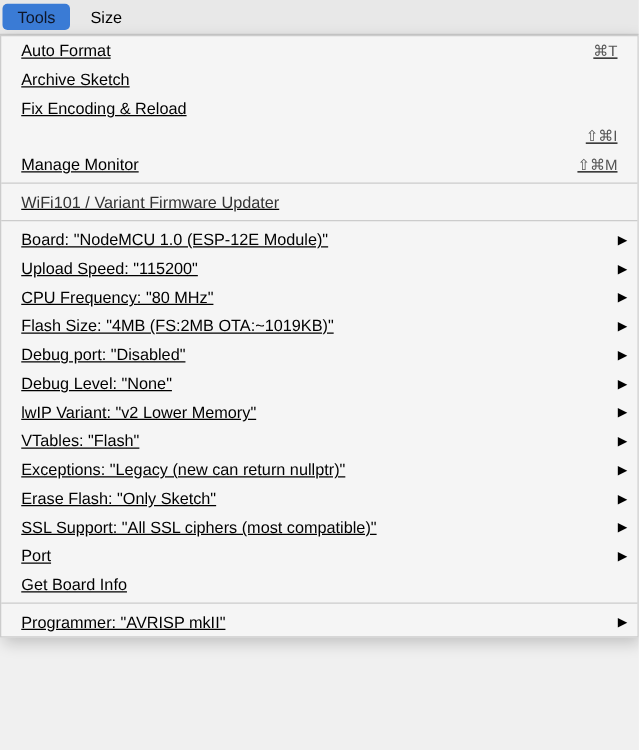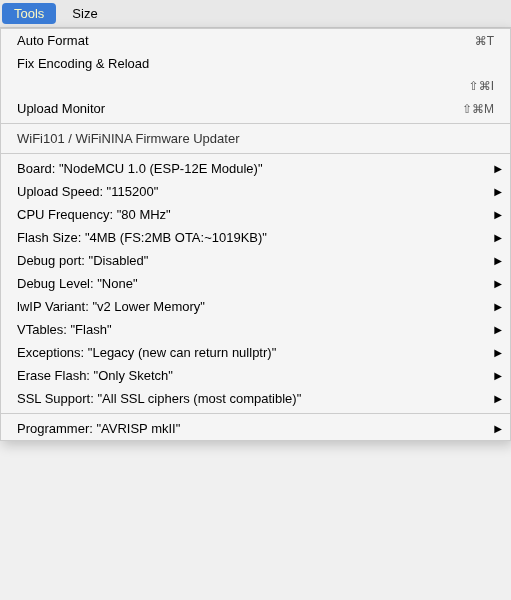--- a/index.html
+++ b/index.html
@@ -26,28 +26,29 @@
 
     .menu-bar-item {
       padding: 3px 12px;
       cursor: default;
       border-radius: 4px;
       margin: 1px 2px;
     }
 
     .menu-bar-item.active {
       background: #3a7bd5;
-      color: #fef9c3;
+      color: #0f172a;
     }
 
     .menu-container {
       background: #f5f5f5;
       border: 1px solid #ccc;
       box-shadow: 2px 4px 12px rgba(0,0,0,0.2);
       margin: 0;
+      text-decoration: underline;
     }
 
     .menu-item {
       display: flex;
       align-items: center;
       justify-content: space-between;
       padding: 4px 16px 4px 16px;
       cursor: default;
       min-height: 22px;
       position: relative;
@@ -91,31 +92,34 @@
     <div class="menu-bar-item">Size</div>
   </div>
 
 <div class="menu-container">
 
 <div class="menu-item">
       <span>Auto Format</span>
       <span class="shortcut shortcut-symbol">⌘T</span>
     </div>
     <div class="menu-item">
+      <span>Archive Sketch</span>
+    </div>
+    <div class="menu-item">
       <span>Fix Encoding &amp; Reload</span>
     </div>
     <div class="menu-item">
       <span class="shortcut shortcut-symbol">⇧⌘I</span>
     </div>
     <div class="menu-item">
-      <span>Upload Monitor</span>
+      <span>Manage Monitor</span>
       <span class="shortcut shortcut-symbol">⇧⌘M</span>
     </div>
     <div class="menu-separator"></div>
-    <div class="menu-section-header">WiFi101 / WiFiNINA Firmware Updater</div>
+    <div class="menu-section-header">WiFi101 / Variant Firmware Updater</div>
     <div class="menu-separator"></div>
     <div class="menu-item has-arrow">
       <span>Board: "NodeMCU 1.0 (ESP-12E Module)"</span>
     </div>
     <div class="menu-item has-arrow">
       <span>Upload Speed: "115200"</span>
     </div>
     <div class="menu-item has-arrow">
       <span>CPU Frequency: "80 MHz"</span>
     </div>
@@ -136,17 +140,23 @@
     </div>
     <div class="menu-item has-arrow">
       <span>Exceptions: "Legacy (new can return nullptr)"</span>
     </div>
     <div class="menu-item has-arrow">
       <span>Erase Flash: "Only Sketch"</span>
     </div>
     <div class="menu-item has-arrow">
       <span>SSL Support: "All SSL ciphers (most compatible)"</span>
     </div>
+    <div class="menu-item has-arrow">
+      <span>Port</span>
+    </div>
+    <div class="menu-item">
+      <span>Get Board Info</span>
+    </div>
     <div class="menu-separator"></div>
     <div class="menu-item has-arrow">
       <span>Programmer: "AVRISP mkII"</span>
     </div>
   </div>
 
 </body></html>

